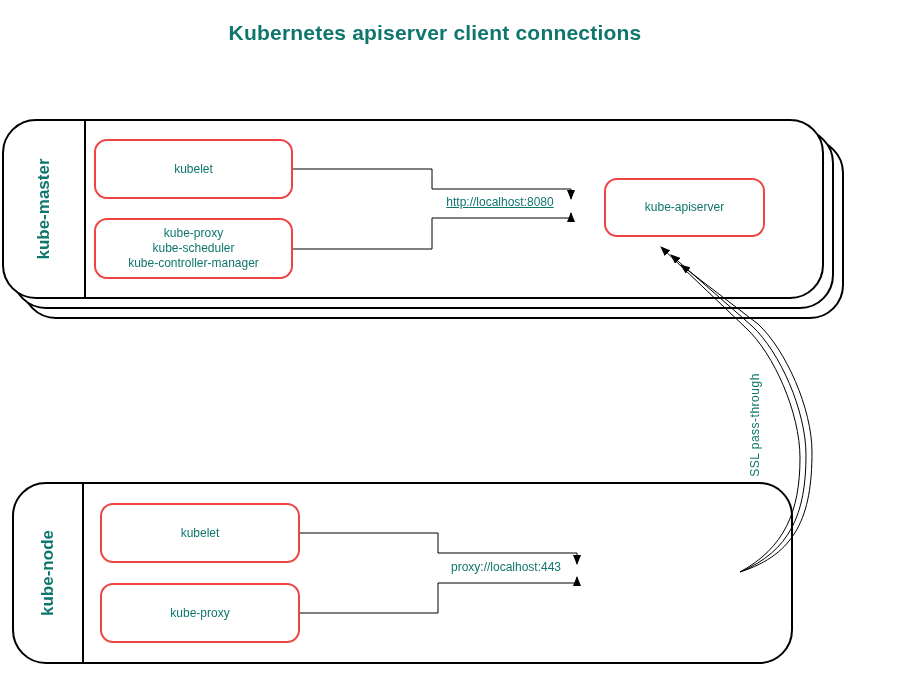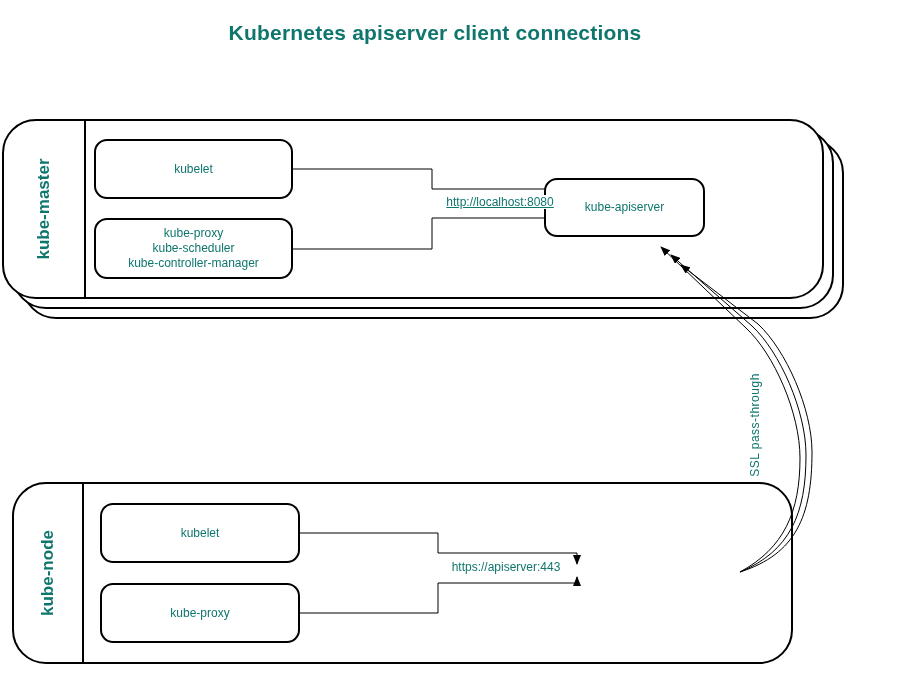--- a/index.html
+++ b/index.html
@@ -7,21 +7,21 @@
     position:relative; width:914px; height:674px; background:#fff;
     font-family:"Liberation Sans", sans-serif; color:#0f766e; overflow:hidden;
   }
   .stage svg { position:absolute; left:0; top:0; }
   .title {
     position:absolute; left:435px; top:33px; transform:translate(-50%,-50%);
     font-size:21px; font-weight:bold; white-space:nowrap; letter-spacing:0.2px;
   }
   .node-box {
     position:absolute; box-sizing:border-box; background:#fff;
-    border:2px solid #000000; border-radius:13px;
+    border:2px solid #ef4444; border-radius:13px;
     display:flex; flex-direction:column; align-items:center; justify-content:center;
     font-size:12px; line-height:15px; text-align:center;
   }
   .group-label {
     position:absolute; transform:translate(-50%,-50%) rotate(-90deg);
     font-size:17px; font-weight:bold; white-space:nowrap;
   }
   .edge-label {
     position:absolute; transform:translate(-50%,-50%);
     font-size:12px; white-space:nowrap; background:#fff; padding:0 2px;
@@ -70,28 +70,28 @@
   <div class="group-label" style="left:48px; top:573px;">kube-node</div>
 
   <div class="node-box" style="left:94px; top:139px; width:199px; height:60px;">
     <div>kubelet</div>
   </div>
   <div class="node-box" style="left:94px; top:218px; width:199px; height:61px;">
     <div>kube-proxy</div>
     <div>kube-scheduler</div>
     <div>kube-controller-manager</div>
   </div>
-  <div class="node-box" style="left:544px; top:178px; width:161px; height:59px;">
+  <div class="node-box" style="left:604px; top:178px; width:161px; height:59px;">
     <div>kube-apiserver</div>
   </div>
 
   <div class="node-box" style="left:100px; top:503px; width:200px; height:60px;">
     <div>kubelet</div>
   </div>
   <div class="node-box" style="left:100px; top:583px; width:200px; height:60px;">
     <div>kube-proxy</div>
   </div>
 
   <div class="edge-label" style="left:500px; top:202px;text-decoration:underline;">http://localhost:8080</div>
-  <div class="edge-label" style="left:506px; top:567px;">https://apiserver:443</div>
+  <div class="edge-label" style="left:506px; top:567px;">proxy://localhost:443</div>
   <div class="ssl-label">SSL pass-through</div>
 
 </div>
 
 </body></html>

